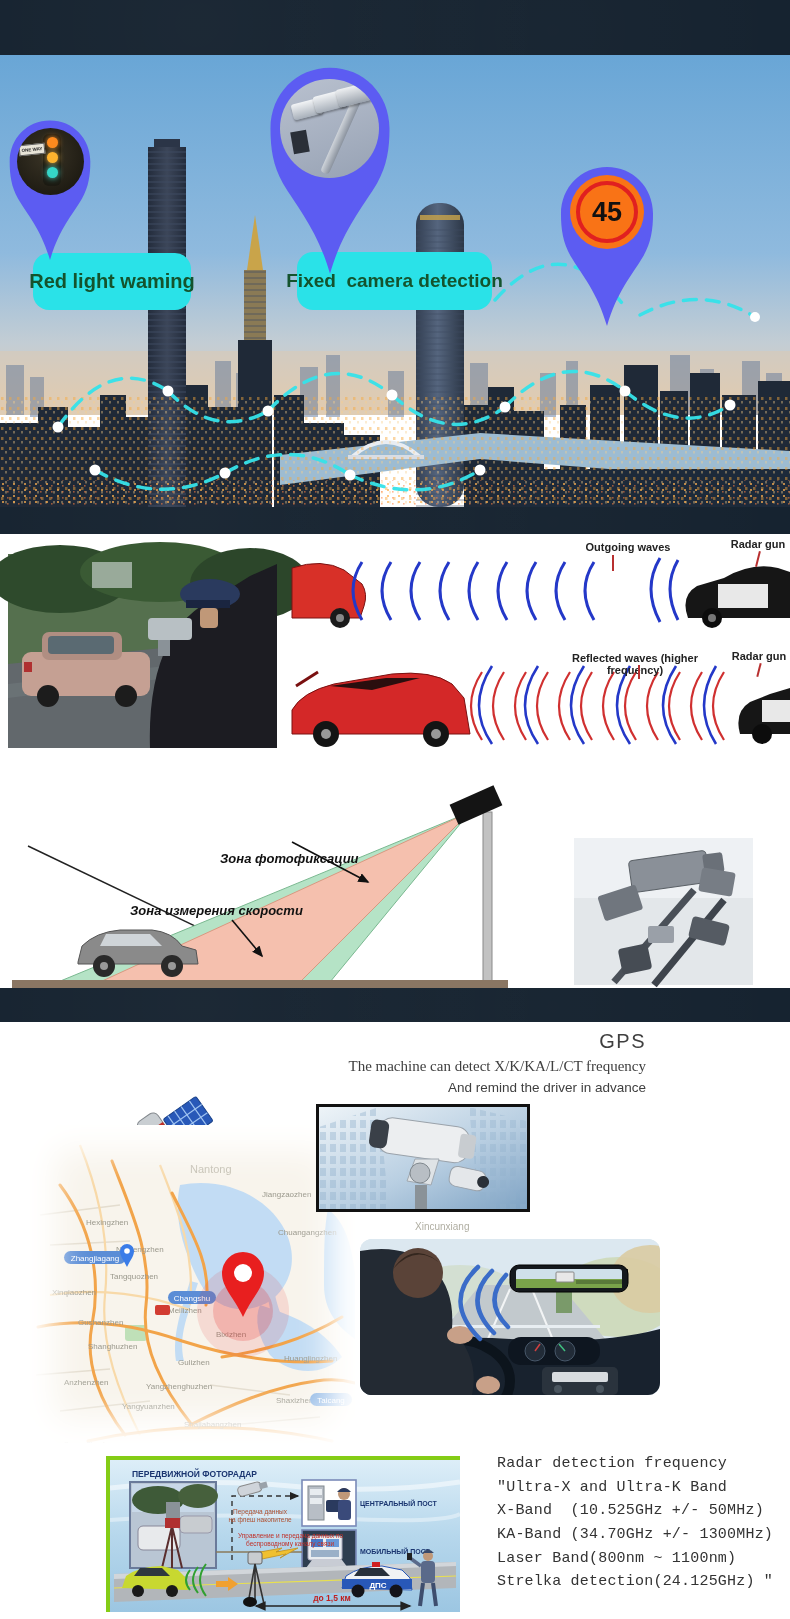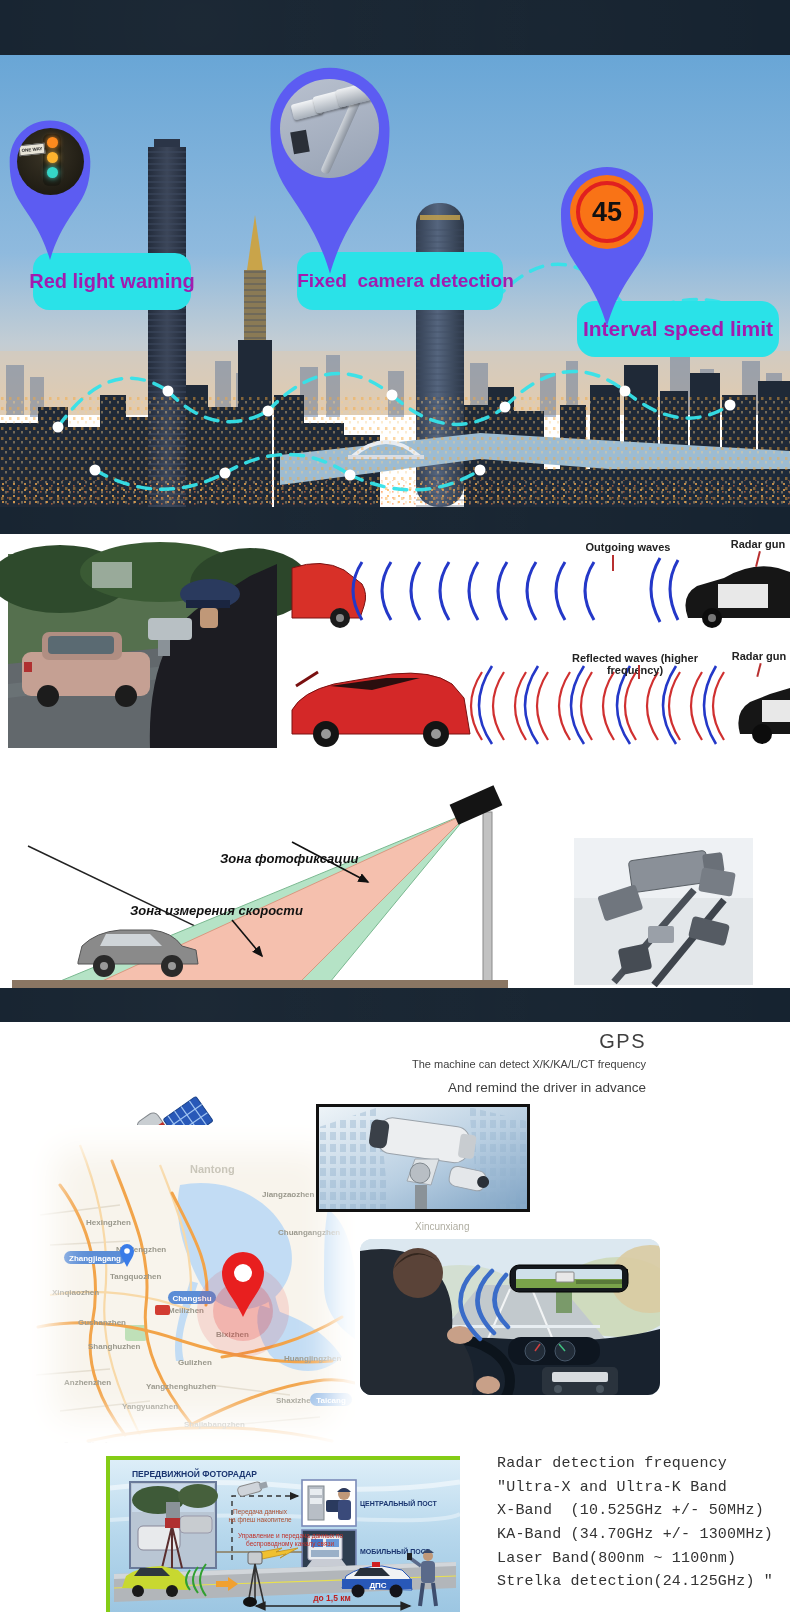--- a/index.html
+++ b/index.html
@@ -3,21 +3,21 @@
 <meta charset="utf-8">
 <style>
   html,body{margin:0;padding:0;background:#fff;}
   #page{position:relative;width:790px;height:1619px;overflow:hidden;background:#fff;
         font-family:"Liberation Sans",sans-serif;}
   .abs{position:absolute;}
   .navy-bar{background:#15222f;
     background-image:radial-gradient(circle at 25% 45%,rgba(255,255,255,.03),transparent 60%),
                      radial-gradient(circle at 70% 55%,rgba(255,255,255,.02),transparent 55%);}
   .bubble{background:#2ae2e8;border-radius:16px;display:flex;align-items:center;justify-content:center;
-          color:#a21caf;font-weight:700;white-space:pre;z-index:4;}
+          color:#14532d;font-weight:700;white-space:pre;z-index:4;}
   .pin{z-index:5;}
   .pin-photo{position:absolute;border-radius:50%;overflow:hidden;}
   .diagram-label{color:#222;font-weight:700;text-align:center;}
   .tick{background:#b83030;width:2px;z-index:3;}
   .zone-label{color:#111;font-weight:700;font-style:italic;font-size:13px;white-space:nowrap;}
   .gps-text{color:#404040;text-align:right;white-space:pre;}
   .freq-line{height:23.7px;line-height:23.7px;font-size:15px;color:#333;white-space:pre;letter-spacing:.2px;font-family:Liberation Mono, monospace;}
   .map-fade{box-shadow:inset 0 0 34px 26px #ffffff;pointer-events:none;}
   svg text{font-family:"Liberation Sans",sans-serif;}
 </style>
@@ -155,22 +155,21 @@
           <circle cx="95" cy="415" r="5.5"></circle>
         <circle cx="225" cy="418" r="5.5"></circle>
           <circle cx="350" cy="420" r="5.5"></circle>
         <circle cx="480" cy="415" r="5.5"></circle>
           <circle cx="755" cy="262" r="5"></circle>
       </g>
     </svg>
   </div>
 
   <div class="abs bubble" style="left:33px;top:253px;width:158px;height:57px;font-size:20px;"><span>Red light waming</span></div>
-  <div class="abs bubble" style="left:297px;top:252px;width:195px;height:58px;font-size:19px;padding-left:11px;"><span>Fixed  camera detection</span></div>
-  <div class="abs bubble" style="left:577px;top:301px;width:202px;height:56px;font-size:21px;border-radius:18px;"><span>Interval speed limit</span></div>
+  <div class="abs bubble" style="left:297px;top:252px;width:195px;height:58px;font-size:19px;"><span>Fixed  camera detection</span></div>
 
   <div class="abs pin" style="left:8px;top:118px;width:84px;height:143px;">
     <svg width="84" height="143" viewBox="0 0 100 170">
         <path d="M50 169 C40 134 24 116 12 96 C4 82 2 68 2 52 C2 24 23 3 50 3 C77 3 98 24 98 52 C98 68 96 82 88 96 C76 116 60 134 50 169 Z" fill="#5c5cf2"></path>
       </svg>
     <div class="pin-photo" style="left:9px;top:10px;width:67px;height:67px;background:radial-gradient(circle at 45% 40%,#3a3426,#14120c);">
       <div class="abs" style="left:26px;top:6px;width:18px;height:52px;background:#1c1a12;border-radius:6px;"></div>
       <div class="abs" style="left:30px;top:9px;width:11px;height:11px;border-radius:50%;background:#ff8a1e;box-shadow:0 0 6px #ff9a30;"></div>
       <div class="abs" style="left:30px;top:24px;width:11px;height:11px;border-radius:50%;background:#ffb32e;box-shadow:0 0 6px #ffc050;"></div>
       <div class="abs" style="left:30px;top:39px;width:11px;height:11px;border-radius:50%;background:#35d6c8;box-shadow:0 0 6px #50e0d0;"></div>
@@ -347,21 +346,21 @@
         <rect x="620" y="196" width="30" height="26" rx="4" fill="#464c54" transform="rotate(-12 635 209)"></rect>
       </g>
     </svg>
   </div>
   <div class="abs zone-label" style="left:220px;top:851px;">Зона фотофиксации</div>
   <div class="abs zone-label" style="left:130px;top:903px;">Зона измерения скорости</div>
 
   <div class="abs navy-bar" style="left:0;top:988px;width:790px;height:34px;"></div>
 
   <div class="abs gps-text" style="right:144px;top:1030px;font-size:20px;letter-spacing:1.5px;">GPS</div>
-  <div class="abs gps-text" style="right:144px;top:1058px;font-size:11px;">The machine can detect X/K/KA/L/CT frequency</div>
+  <div class="abs gps-text" style="right:144px;top:1058px;font-size:15px;font-family:Liberation Serif, serif;">The machine can detect X/K/KA/L/CT frequency</div>
   <div class="abs gps-text" style="right:144px;top:1080px;font-size:13.5px;">And remind the driver in advance</div>
 
   <div class="abs" style="left:110px;top:1086px;width:110px;height:122px;">
     <svg width="110" height="122" viewBox="0 0 110 122">
       <g transform="rotate(-35 52 56)">
         <rect x="40" y="26" width="24" height="58" rx="6" fill="#c9ced2" stroke="#84898e"></rect>
         <rect x="40" y="40" width="24" height="8" fill="#c03028"></rect>
         <rect x="40" y="62" width="24" height="6" fill="#8a9096"></rect>
         <rect x="66" y="38" width="40" height="30" rx="2" fill="#2858b8" stroke="#184088"></rect>
         <path d="M72 38 V68 M80 38 V68 M88 38 V68 M98 38 V68 M66 48 H106 M66 58 H106" stroke="#9ec2f0" stroke-width="1.2"></path>
@@ -371,21 +370,21 @@
         <line x1="52" y1="84" x2="52" y2="96" stroke="#555" stroke-width="2"></line>
       </g>
       <g stroke="#2a72c8" stroke-width="4.5" fill="none" stroke-linecap="round">
         <path d="M62 86 Q50 104 66 116"></path>
         <path d="M76 82 Q60 106 80 120"></path>
         <path d="M90 78 Q70 108 94 122" opacity=".9"></path>
       </g>
     </svg>
   </div>
 
-  <div class="abs" style="left:30px;top:1125px;width:325px;height:318px;font-weight:bold;">
+  <div class="abs" style="left:30px;top:1125px;width:325px;height:318px;">
     <svg width="325" height="318" viewBox="0 0 325 318">
       <rect width="325" height="318" fill="#f8f4ec"></rect>
 
       <g fill="#c2dcf4">
         <path d="M150 60 C190 52 232 68 252 100 C270 130 262 160 240 176 C214 192 184 184 170 158 C156 132 142 94 150 60 Z"></path>
         <path d="M230 180 C262 190 292 202 312 232 C292 252 260 250 240 230 C228 212 224 194 230 180 Z"></path>
         <path d="M298 84 C316 98 322 122 325 150 L325 214 C308 202 294 186 294 160 C294 130 294 102 298 84 Z"></path>
         <path d="M245 170 C252 200 262 214 276 226 L268 232 C252 218 242 198 238 174 Z"></path>
         <path d="M168 158 C158 190 148 210 154 236 L146 236 C142 208 152 184 160 156 Z"></path>
       </g>

